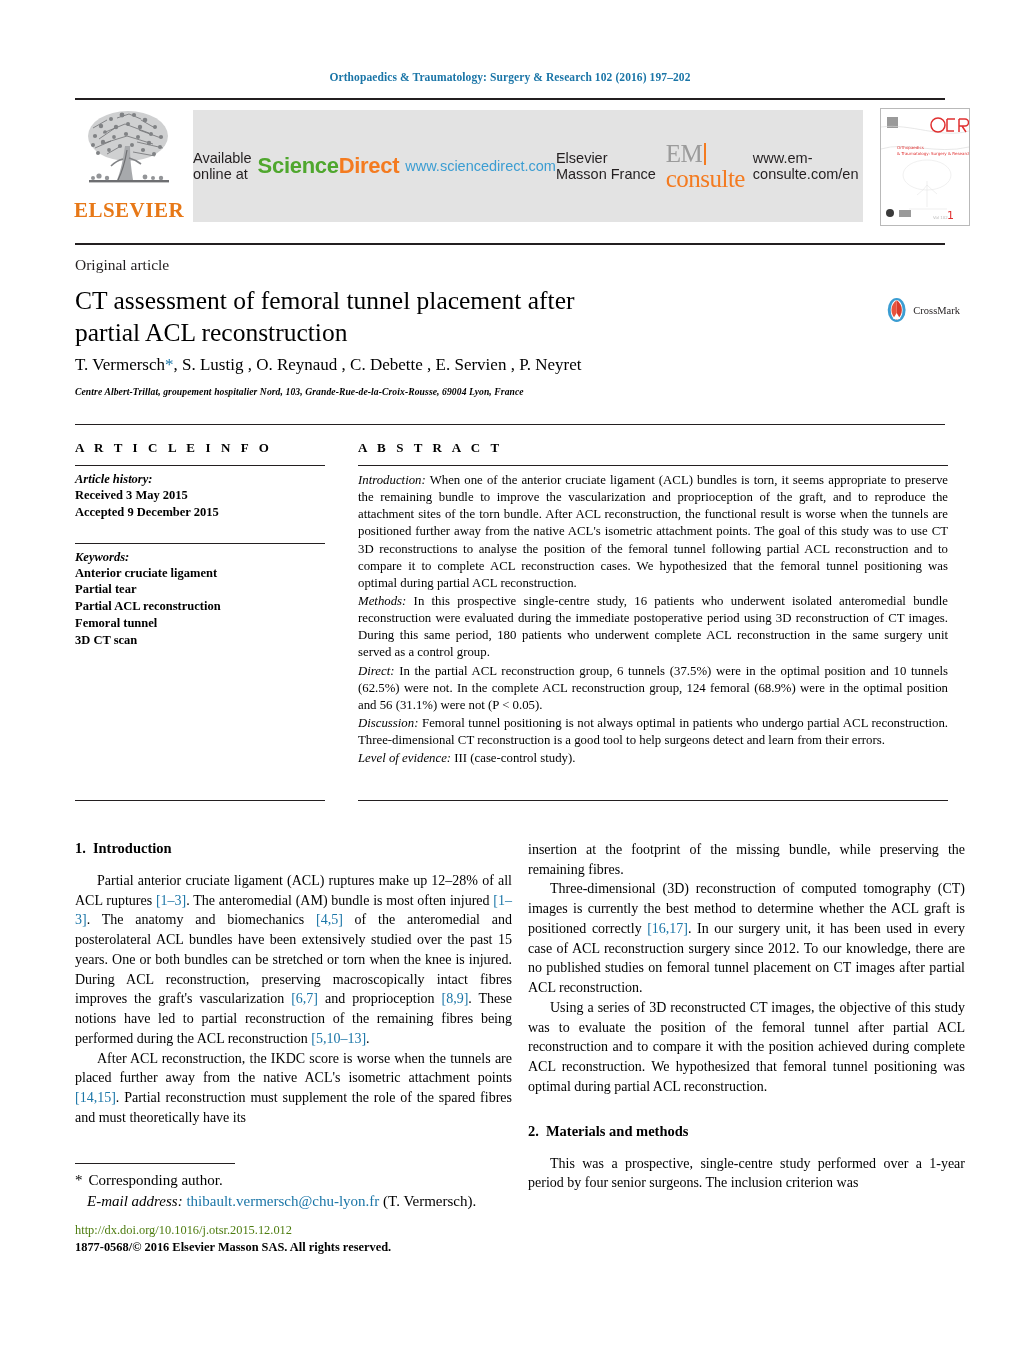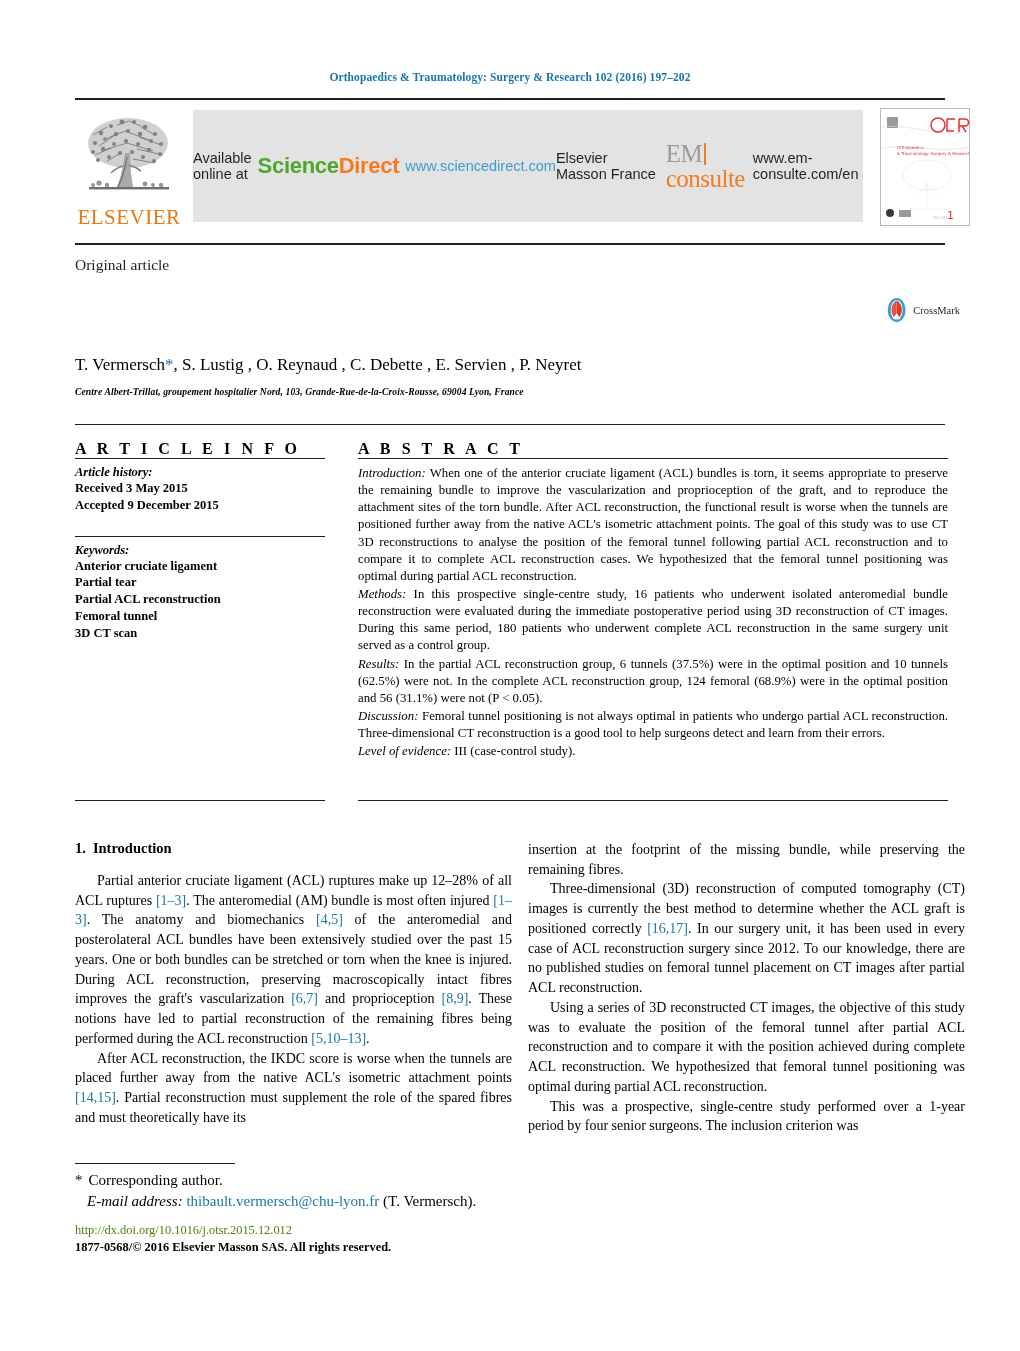--- a/index.html
+++ b/index.html
@@ -42,21 +42,21 @@
     height: 132px;
     border-top: 2px solid #231f20;
   }
   .elsevier-logo {
     position: absolute;
     left: 0; top: 6px;
     width: 108px; height: 122px;
     display: flex;
     flex-direction: column;
     align-items: center;
-    justify-content: flex-end;
+    font-weight: bold;
   }
   .tree-svg { width: 96px; height: 92px; display: block; }
   .elsevier-word {
     font-family: "Liberation Serif", serif;
     font-size: 21px;
     letter-spacing: 0.5px;
     color: #e77817;
     line-height: 1;
     margin-top: 2px;
   }
@@ -191,23 +191,24 @@
     width: 250px;
   }
   .col-abs {
     position: absolute;
     left: 358px; top: 440px;
     width: 590px;
   }
   .sec-caps {
     font-family: "Liberation Serif", serif;
     font-weight: bold;
-    font-size: 16px;
+    font-size: 13px;
     letter-spacing: 3.6px;
     color: #000;
+    margin-bottom: 9px;
   }
   .thin-rule {
     border-top: 1px solid #231f20;
     margin-bottom: 6px;
   }
   .info-head {
     font-family: "Liberation Serif", serif;
     font-style: italic;
     font-weight: bold;
     font-size: 12.5px;
@@ -428,20 +429,24 @@
         <rect x="18" y="101" width="12" height="7" fill="#9a9a9a"></rect>
         <text x="66" y="110" fill="#e03030" font-size="11" font-family="DejaVu Sans">1</text>
         <text x="52" y="110" fill="#bbbbbb" font-size="4" font-family="DejaVu Sans">Vol 102</text>
       </svg>
     </div>
   </div>
 
   <div class="title-rule"></div>
   <div class="artkind">Original article</div>
 
+  <h1 class="paper-title">
+    <span>CT assessment of femoral tunnel placement after</span><br>
+    <span>partial ACL reconstruction</span>
+  </h1>
 
   <div class="authors"><span>T. Vermersch</span><span class="star">*</span><span>, S. Lustig , O. Reynaud , C. Debette , E. Servien , P. Neyret</span></div>
 
   <div class="affil">Centre Albert-Trillat, groupement hospitalier Nord, 103, Grande-Rue-de-la-Croix-Rousse, 69004 Lyon, France</div>
 
   <div class="crossmark">
     <svg width="34" height="34" viewBox="0 0 34 34">
       <ellipse cx="17" cy="17" rx="12" ry="16" fill="#3b9dd2"></ellipse>
       <ellipse cx="17" cy="17" rx="8" ry="13.5" fill="#ffffff"></ellipse>
       <path d="M17 4 C21 7 24 11 24 17 C24 23 21 27 17 30 Z" fill="#d93a2b"></path>
@@ -468,21 +473,21 @@
     <div class="info-line">Femoral tunnel</div>
     <div class="info-line">3D CT scan</div>
   </div>
 
   <div class="col-abs">
     <div class="sec-caps">A B S T R A C T</div>
     <div class="thin-rule"></div>
 
     <p class="abs-p"><i>Introduction:</i><span> When one of the anterior cruciate ligament (ACL) bundles is torn, it seems appropriate to preserve the remaining bundle to improve the vascularization and proprioception of the graft, and to reproduce the attachment sites of the torn bundle. After ACL reconstruction, the functional result is worse when the tunnels are positioned further away from the native ACL's isometric attachment points. The goal of this study was to use CT 3D reconstructions to analyse the position of the femoral tunnel following partial ACL reconstruction and to compare it to complete ACL reconstruction cases. We hypothesized that the femoral tunnel positioning was optimal during partial ACL reconstruction.</span></p>
     <p class="abs-p"><i>Methods:</i><span> In this prospective single-centre study, 16 patients who underwent isolated anteromedial bundle reconstruction were evaluated during the immediate postoperative period using 3D reconstruction of CT images. During this same period, 180 patients who underwent complete ACL reconstruction in the same surgery unit served as a control group.</span></p>
-    <p class="abs-p"><i>Results:</i><span> In the partial ACL reconstruction group, 6 tunnels (37.5%) were in the optimal position and 10 tunnels (62.5%) were not. In the complete ACL reconstruction group, 124 femoral (68.9%) were in the optimal position and 56 (31.1%) were not (P &lt; 0.05).</span></p>
+    <p class="abs-p"><i>Direct:</i><span> In the partial ACL reconstruction group, 6 tunnels (37.5%) were in the optimal position and 10 tunnels (62.5%) were not. In the complete ACL reconstruction group, 124 femoral (68.9%) were in the optimal position and 56 (31.1%) were not (P &lt; 0.05).</span></p>
     <p class="abs-p"><i>Discussion:</i><span> Femoral tunnel positioning is not always optimal in patients who undergo partial ACL reconstruction. Three-dimensional CT reconstruction is a good tool to help surgeons detect and learn from their errors.</span></p>
     <p class="abs-p"><i>Level of evidence:</i><span> III (case-control study).</span></p>
   </div>
 
   <div class="info-bottom-rule"></div>
   <div class="abs-bottom-rule"></div>
 
   <div class="body-col body-left">
     <div class="h2"><span class="num">1.</span><span>Introduction</span></div>
 
@@ -491,20 +496,21 @@
     <p class="body-p"><span>After ACL reconstruction, the IKDC score is worse when the tunnels are placed further away from the native ACL's isometric attachment points </span><span class="ref">[14,15]</span><span>. Partial reconstruction must supplement the role of the spared fibres and must theoretically have its</span></p>
   </div>
 
   <div class="body-col body-right">
     <p class="body-p cont">insertion at the footprint of the missing bundle, while preserving the remaining fibres.</p>
 
     <p class="body-p"><span>Three-dimensional (3D) reconstruction of computed tomography (CT) images is currently the best method to determine whether the ACL graft is positioned correctly </span><span class="ref">[16,17]</span><span>. In our surgery unit, it has been used in every case of ACL reconstruction surgery since 2012. To our knowledge, there are no published studies on femoral tunnel placement on CT images after partial ACL reconstruction.</span></p>
 
     <p class="body-p">Using a series of 3D reconstructed CT images, the objective of this study was to evaluate the position of the femoral tunnel after partial ACL reconstruction and to compare it with the position achieved during complete ACL reconstruction. We hypothesized that femoral tunnel positioning was optimal during partial ACL reconstruction.</p>
 
+    <div class="h2 h2-spaced"><span class="num">2.</span><span>Materials and methods</span></div>
 
     <p class="body-p">This was a prospective, single-centre study performed over a 1-year period by four senior surgeons. The inclusion criterion was</p>
   </div>
 
   <div class="fn-rule"></div>
   <div class="fn-block">
     <div class="fn-line"><span class="fn-star">*</span><span>Corresponding author.</span></div>
     <div class="fn-line" style="padding-left:26px;"><span class="fn-em">E-mail address:</span> <span class="fn-link">thibault.vermersch@chu-lyon.fr</span><span> (T. Vermersch).</span></div>
   </div>
 

